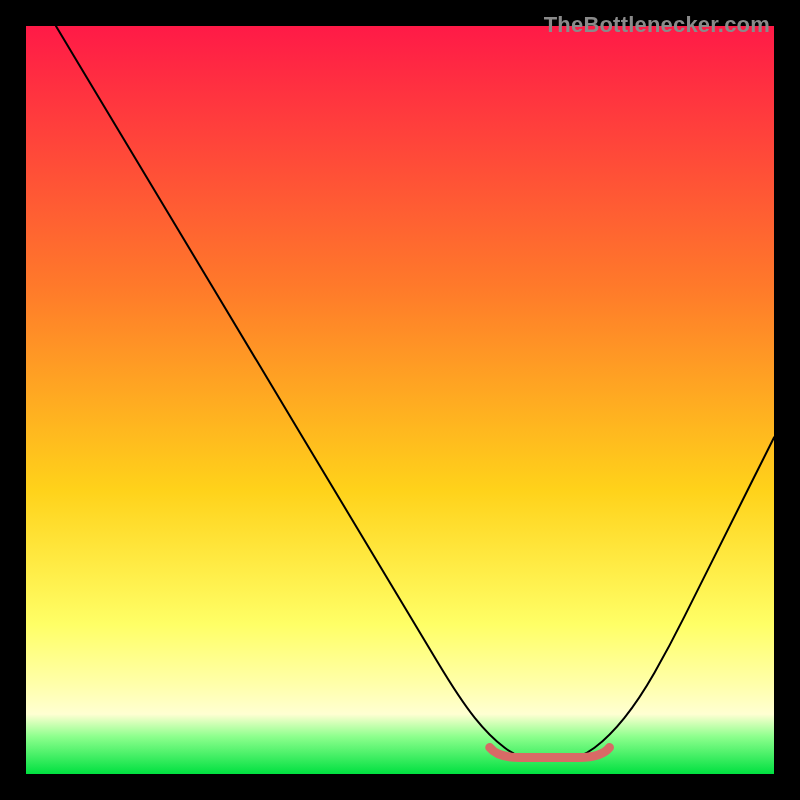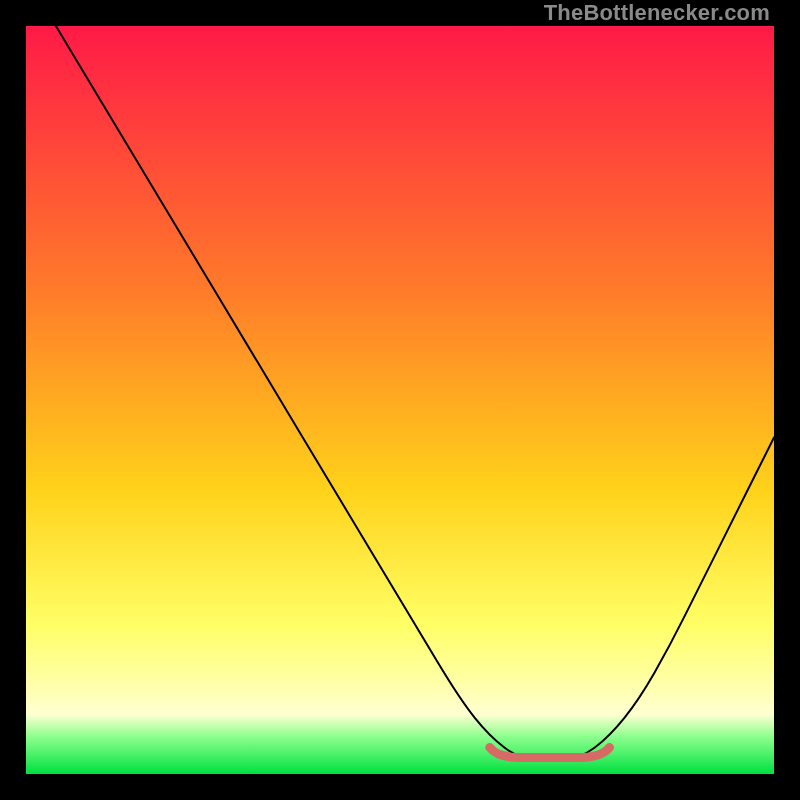--- a/index.html
+++ b/index.html
@@ -20,21 +20,21 @@
   }
   .plot {
     position: absolute;
     left: 0;
     top: 0;
     width: 748px;
     height: 748px;
   }
   .watermark {
     position: absolute;
-    top: 0;
+    top: 12px;
     right: 30px;
     font-family: Arial, Helvetica, sans-serif;
     font-size: 22px;
     font-weight: 600;
     color: #8a8a8a;
     letter-spacing: 0.2px;
     margin-left: 24px;
   }
 </style>
 </head>

